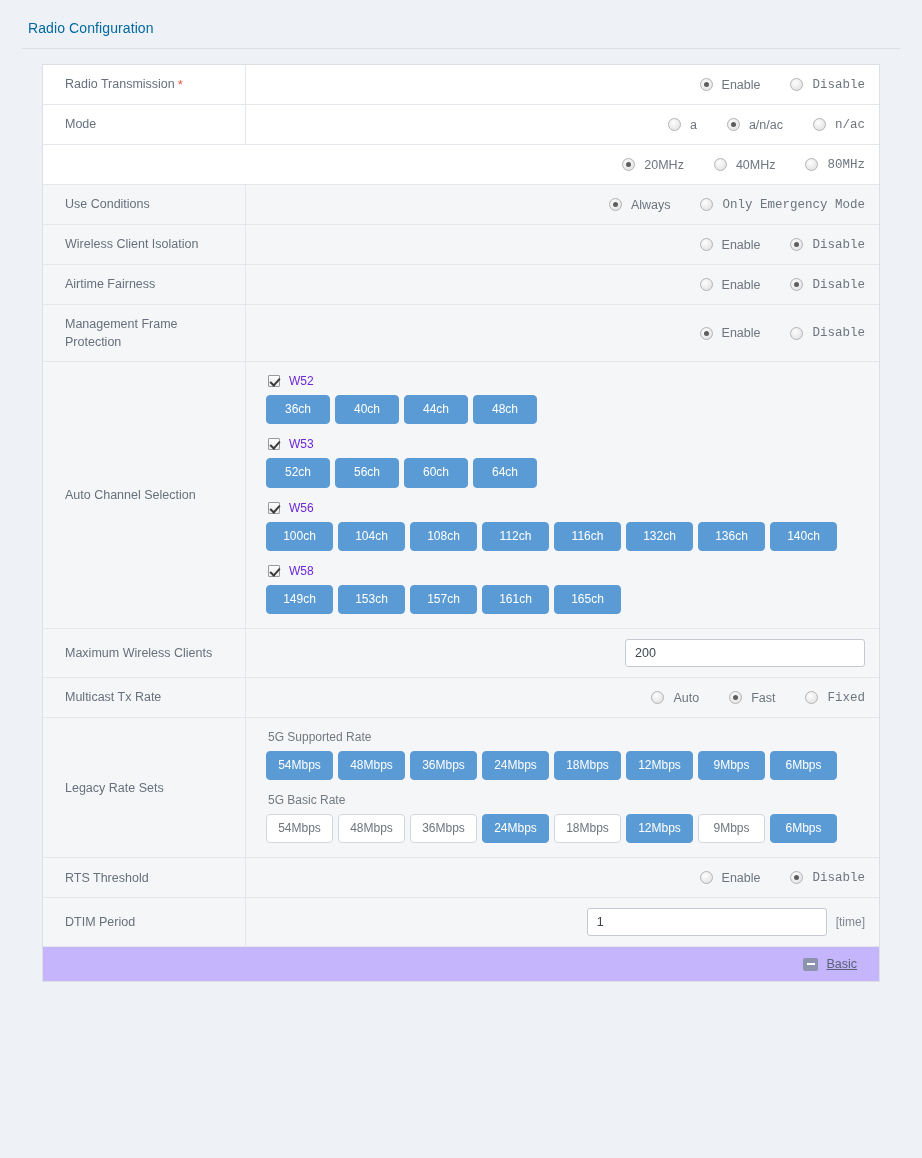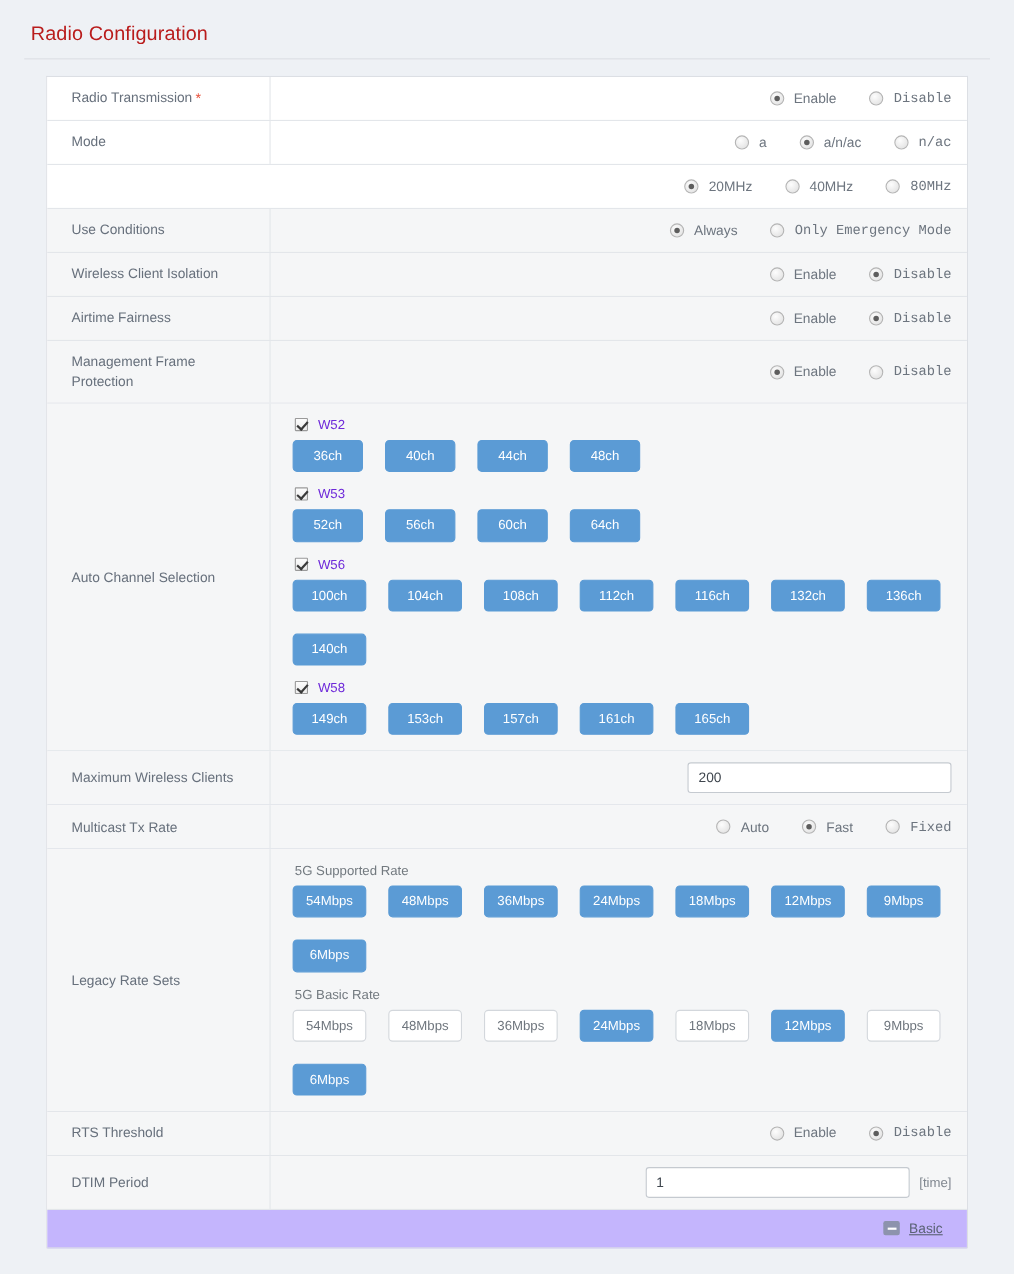--- a/index.html
+++ b/index.html
@@ -5,22 +5,22 @@
   * { box-sizing: border-box; }
   html, body {
     margin: 0; padding: 0;
     width: 922px; height: 1158px;
     background: #eef1f5;
     font-family: "Liberation Sans", sans-serif;
     -webkit-font-smoothing: antialiased;
   }
 
   .page-title {
-    font-size: 18px;
-    color: #b91c1c;
+    font-size: 14px;
+    color: #0369a1;
     padding: 20px 6px 12px 28px;
     letter-spacing: .1px;
   }
   .title-rule {
     height: 1px;
     background: #dcdfe4;
     margin: 0 22px 0 22px;
   }
 
   .table-wrap {
@@ -132,21 +132,21 @@
     position: absolute;
     left: 3px; top: 0px;
     width: 4px; height: 8px;
     border: solid #3a3a3a;
     border-width: 0 2px 2px 0;
     transform: rotate(42deg);
   }
   .cb-label { font-size: 12px; color: #6d28d9; }
 
   
-  .chip-row { display: flex; flex-wrap: wrap; gap: 20px; margin-bottom: 13px; }
+  .chip-row { display: flex; flex-wrap: wrap; gap: 5px; margin-bottom: 13px; }
   .chip-row:last-child { margin-bottom: 0; }
   .chip {
     min-width: 64px;
     padding: 7px 4px;
     text-align: center;
     background: #5b9bd5;
     color: #fff;
     border: 1px solid #5b9bd5;
     border-radius: 4px;
     font-size: 12px;

